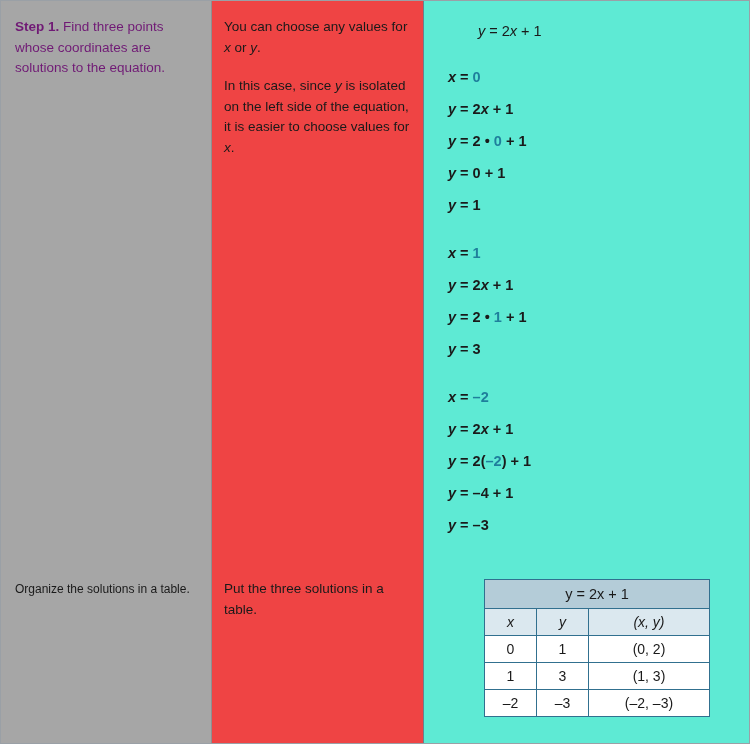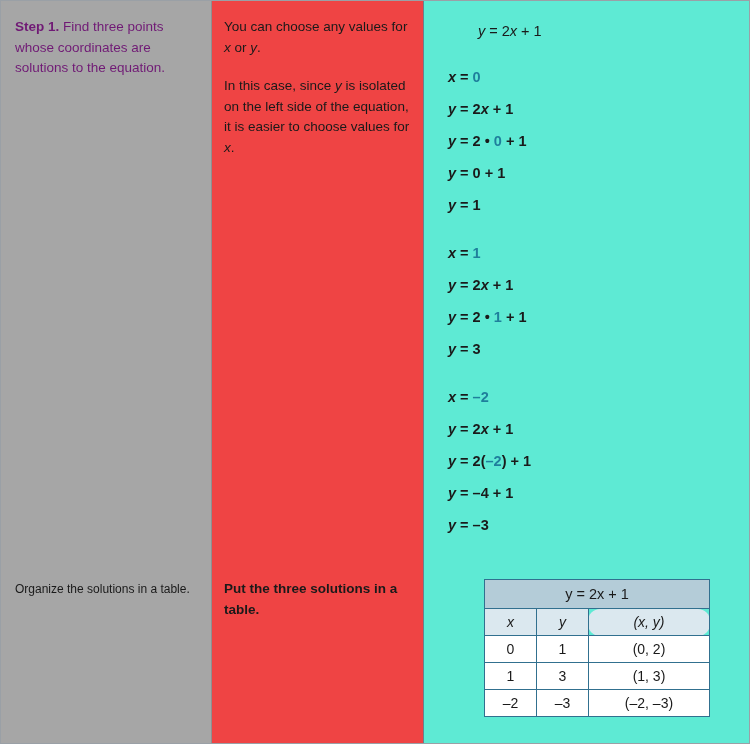--- a/index.html
+++ b/index.html
@@ -66,21 +66,20 @@
     font-size: 12px;
     line-height: 20.5px;
   }
   .bottom-note-mid {
     position: absolute;
     left: 12px;
     top: 578px;
     width: 196px;
     font-size: 13.5px;
     line-height: 20.5px;
-    font-weight: bold;
   }
   em, .it { font-style: italic; }
 
   
   .math-block {
     padding-left: 14px;
     font-weight: bold;
   }
   .eq {
     font-size: 14.5px;
@@ -121,21 +120,21 @@
   table.sol .caption-cell {
     background: #b4ccd8;
     font-size: 14.5px;
     height: 29px;
   }
   table.sol .hdr td {
     background: #dbe8ef;
     font-style: italic;
     height: 27px;
   }
-  table.sol .hdr td.xy { font-style: italic; border-radius: 12px; }
+  table.sol .hdr td.xy { font-style: italic; }
   .cell-plain { background: #ffffff; }
 </style>
 </head>
 <body>
 
 <div class="page">
 
   <div class="col-step">
     <div class="step-text">
       <b>Step 1.</b><span> Find three points whose coordinates are solutions to the equation.</span>

